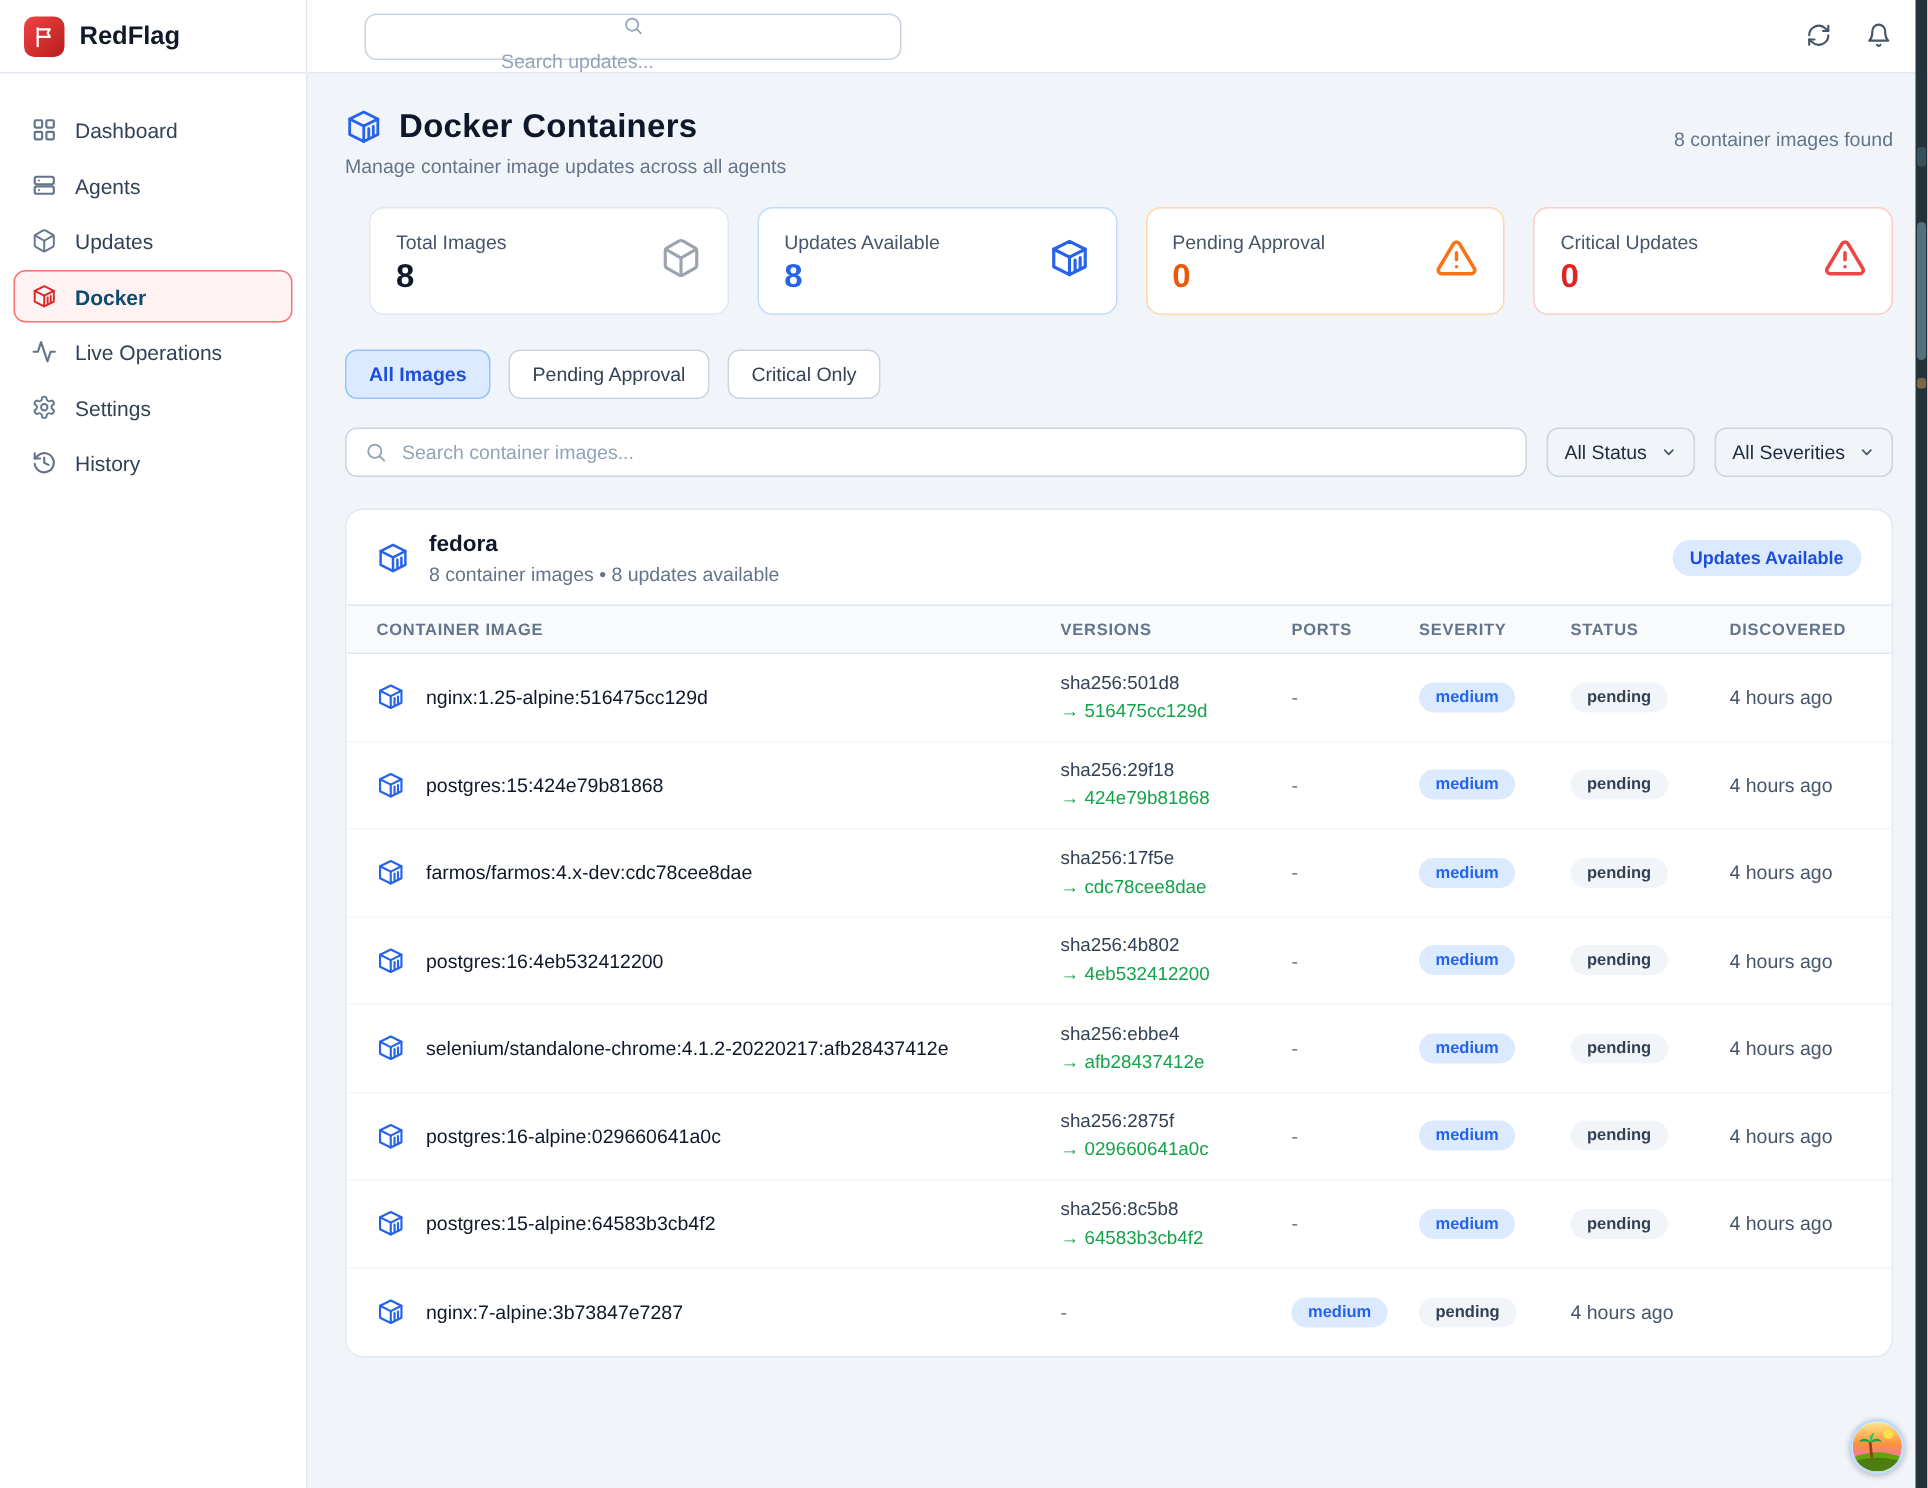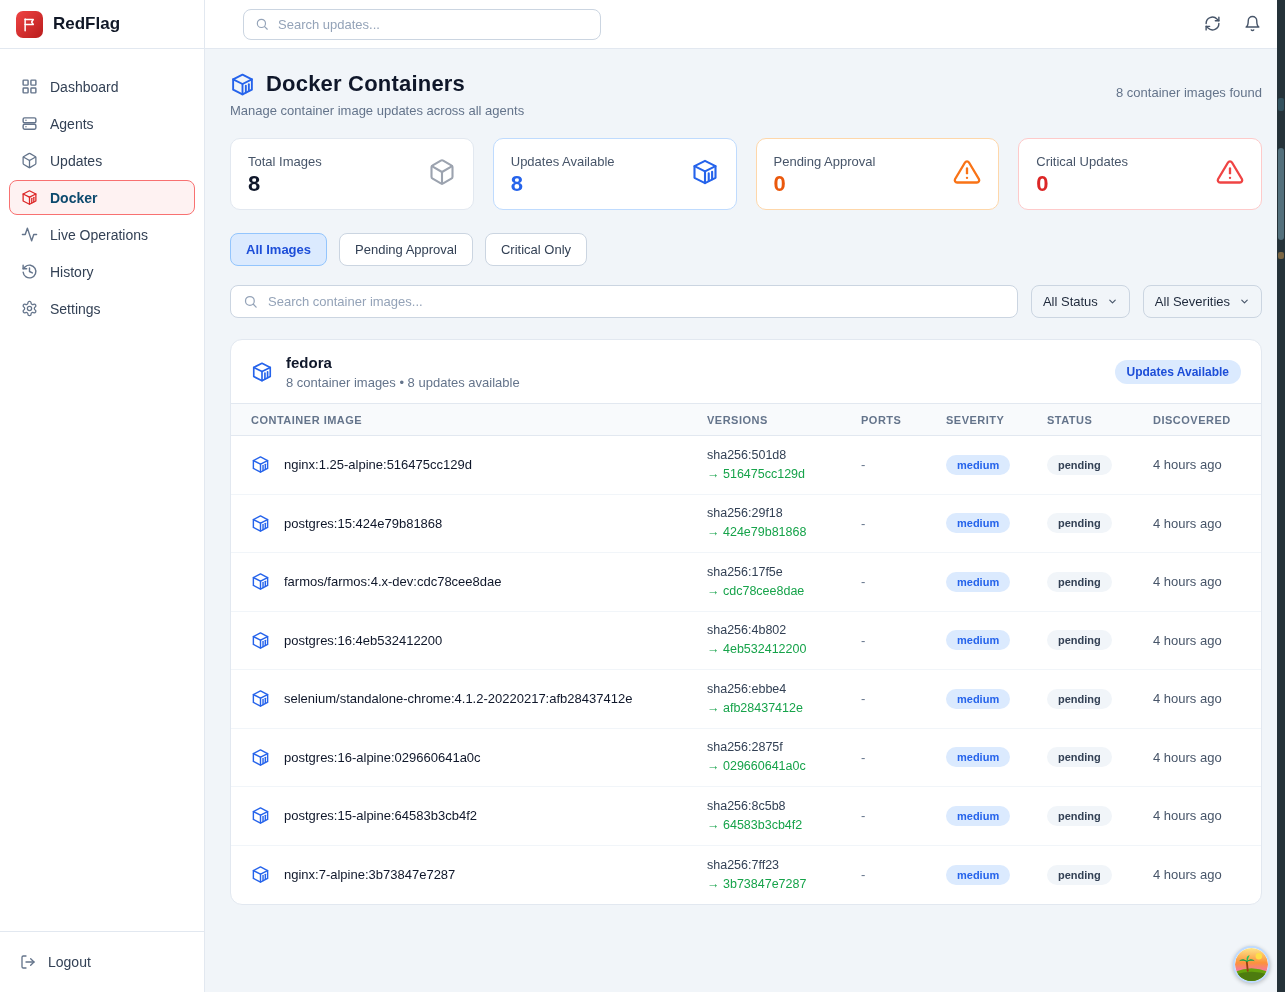--- a/index.html
+++ b/index.html
@@ -18,39 +18,39 @@
   .nav-item svg { width:17px; height:17px; color:#64748b; flex-shrink:0; }
   .nav-item.active { background:#fef2f2; border:1px solid #f87171; color:#0c4a6e; font-weight:bold; }
   .nav-item.active svg { color:#dc2626; }
   .sidebar-footer { margin-top:auto; border-top:1px solid #e2e8f0; padding:14px 9px; }
   .logout { display:flex; align-items:center; gap:12px; padding:8px 11px; font-size:14px; color:#334155; border-radius:8px; cursor:pointer; }
   .logout svg { width:16px; height:16px; color:#64748b; }
 
   
   .main { flex:1; display:flex; flex-direction:column; min-width:0; }
   .topbar { height:49px; background:#ffffff; border-bottom:1px solid #e2e8f0; display:flex; align-items:center; padding:0 24px 0 38px; flex-shrink:0; }
-  .search-box { display:flex; align-items:center; gap:9px; width:358px; height:31px; border:1px solid #cbd5e1; border-radius:8px; padding:0 11px; background:#fff; }
+  .search-box { display:flex; align-items:center; gap:9px; width:358px; height:31px; border:1px solid #cbd5e1; border-radius:8px; padding:0 11px; background:#fff;flex-direction:column; }
   .search-box svg { width:14px; height:14px; color:#94a3b8; flex-shrink:0; }
   .search-box input { border:none; outline:none; flex:1; font-size:13px; color:#334155; font-family:inherit; background:transparent; }
   .search-box input::placeholder { color:#94a3b8; }
   .topbar-actions { margin-left:auto; display:flex; align-items:center; gap:22px; }
   .icon-btn { width:18px; height:18px; color:#475569; cursor:pointer; background:none; border:none; padding:0; }
   .icon-btn svg { width:17px; height:17px; }
 
   .content { flex:1; padding:22px 23px 24px 25px; overflow:hidden; }
 
   .page-head { display:flex; align-items:flex-start; margin-bottom:20px; }
   .page-head-left .title-row { display:flex; align-items:center; gap:11px; }
   .title-row svg { width:25px; height:25px; color:#2563eb; }
   .page-title { font-size:22px; font-weight:bold; color:#0f172a; letter-spacing:.2px; }
   .page-subtitle { margin-top:6px; font-size:13px; color:#64748b; }
   .results-count { margin-left:auto; font-size:13px; color:#64748b; padding-top:14px; }
 
   
-  .stats { display:grid; grid-template-columns:repeat(4,1fr); gap:19px; margin-bottom:23px; }
+  .stats { display:grid; grid-template-columns:repeat(4,1fr); gap:19px; margin-bottom:23px;margin-left:16px; }
   .stat-card { background:#fff; border:1px solid #e2e8f0; border-radius:10px; padding:13px 17px; display:flex; align-items:center; justify-content:space-between; height:72px; }
   .stat-card.blue { border-color:#bfdbfe; }
   .stat-card.orange { border-color:#fed7aa; }
   .stat-card.red { border-color:#fecaca; }
   .stat-label { font-size:13px; color:#475569; margin-bottom:4px; }
   .stat-value { font-size:22px; font-weight:bold; line-height:1; }
   .stat-icon svg { width:28px; height:28px; }
   .c-dark { color:#0f172a; } .c-blue { color:#2563eb; } .c-orange { color:#ea580c; } .c-red { color:#dc2626; }
   .c-gray { color:#9ca3af; } .c-orange2 { color:#f97316; } .c-red2 { color:#ef4444; }
 
@@ -215,39 +215,31 @@
         <span>Docker</span>
       </div>
       <div class="nav-item">
         <svg>
             <use href="#i-activity"></use>
           </svg>
         <span>Live Operations</span>
       </div>
       <div class="nav-item">
         <svg>
+            <use href="#i-settings"></use>
+          </svg>
+        <span>Settings</span>
+      </div>
+      <div class="nav-item">
+        <svg>
             <use href="#i-history"></use>
           </svg>
         <span>History</span>
       </div>
-      <div class="nav-item">
-        <svg>
-            <use href="#i-settings"></use>
-          </svg>
-        <span>Settings</span>
-      </div>
     </nav>
-    <div class="sidebar-footer">
-      <div class="logout">
-        <svg>
-            <use href="#i-logout"></use>
-          </svg>
-        <span>Logout</span>
-      </div>
-    </div>
   </aside>
 
   <div class="main">
 
     <div class="topbar">
       <div class="search-box">
         <svg>
             <use href="#i-search"></use>
           </svg>
         <input type="text" placeholder="Search updates..." style="">
@@ -483,24 +475,20 @@
     <div><span class="pill pill-status">pending</span></div>
     <div class="cell-disc">4 hours ago</div>
   </div>
 
   <div class="tbl-row">
     <div class="cell-image">
       <svg>
                   <use href="#i-cube"></use>
                 </svg>
       <span class="img-name">nginx:7-alpine:3b73847e7287</span>
-    </div>
-    <div class="cell-versions">
-      <div class="ver-cur">sha256:7ff23</div>
-      <div class="ver-new">→ 3b73847e7287</div>
     </div>
     <div class="cell-ports">-</div>
     <div><span class="pill pill-sev">medium</span></div>
     <div><span class="pill pill-status">pending</span></div>
     <div class="cell-disc">4 hours ago</div>
   </div>
 </div>
       </div>
 
     </div>

